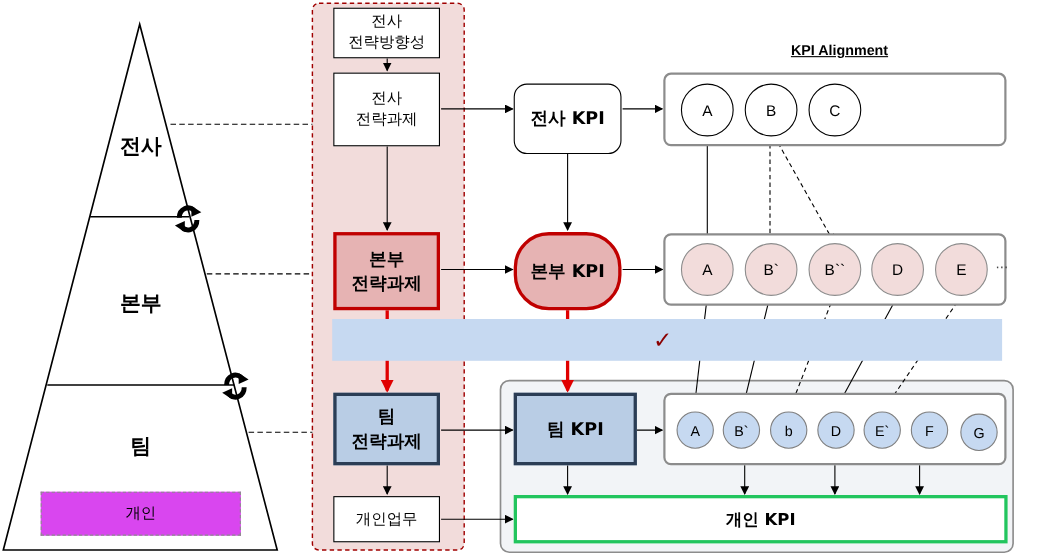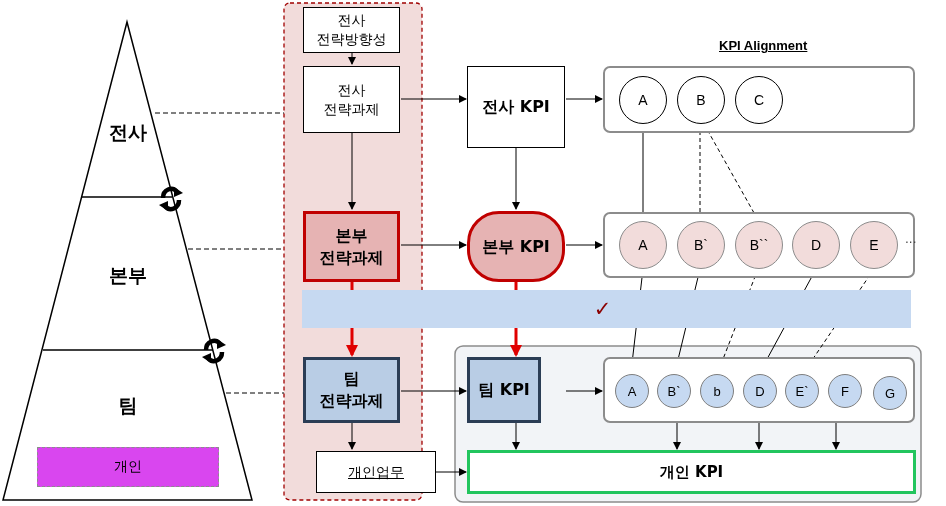--- a/index.html
+++ b/index.html
@@ -100,25 +100,25 @@
 </svg>
 
 <div class="box" style="left:303px;top:7px;width:97px;height:46px;">전사
 전략방향성</div>
 <div class="box" style="left:303px;top:66px;width:97px;height:67px;">전사
 전략과제</div>
 <div class="box hq" style="left:303px;top:211px;width:97px;height:71px;">본부
 전략과제</div>
 <div class="box team" style="left:303px;top:357px;width:97px;height:66px;">팀
 전략과제</div>
-<div class="box" style="left:316px;top:451px;width:120px;height:42px;text-decoration:underline;">개인업무</div>
+<div class="box" style="left:303px;top:451px;width:97px;height:42px;">개인업무</div>
 
-<div class="box kpi" style="left:467px;top:66px;width:98px;height:82px;">전사 KPI</div>
+<div class="box kpi" style="left:467px;top:76px;width:98px;height:64px;border-radius:12px;">전사 KPI</div>
 <div class="box hq" style="left:467px;top:211px;width:98px;height:71px;border-radius:32px;">본부 KPI</div>
-<div class="box team" style="left:467px;top:357px;width:74px;height:66px;">팀 KPI</div>
+<div class="box team" style="left:467px;top:357px;width:112px;height:66px;">팀 KPI</div>
 <div class="ikpi">개인 KPI</div>
 
 <div class="title">KPI Alignment</div>
 
 <div class="kpirow" style="left:603px;top:66px;width:312px;height:67px;"></div>
 <div class="circ c0" style="left:619px;top:76px;">A</div>
 <div class="circ c0" style="left:677px;top:76px;">B</div>
 <div class="circ c0" style="left:735px;top:76px;">C</div>
 
 <div class="kpirow" style="left:603px;top:212px;width:312px;height:66px;"></div>

